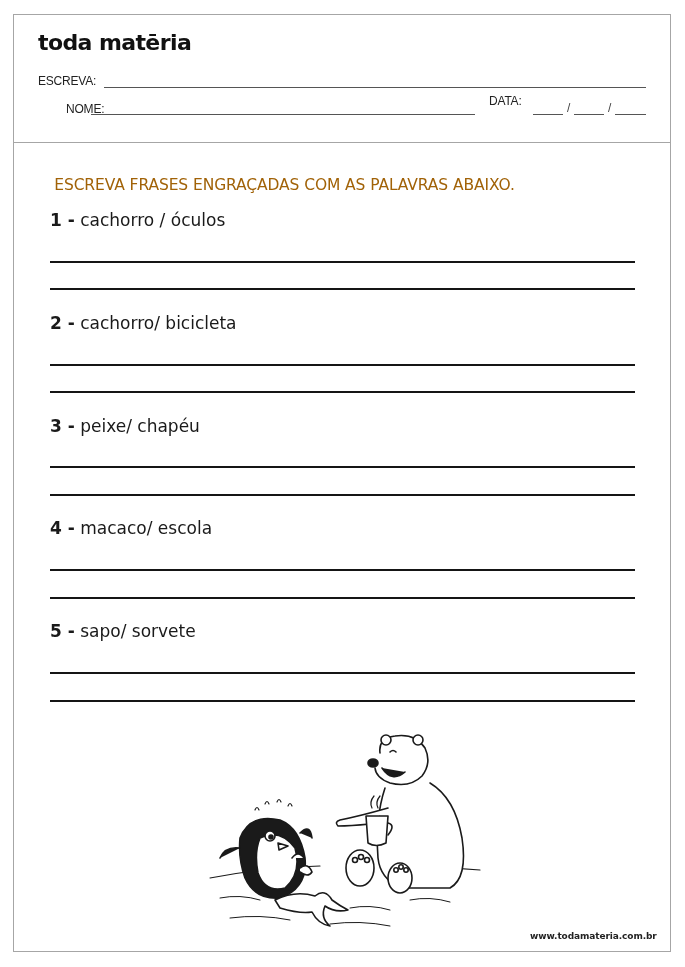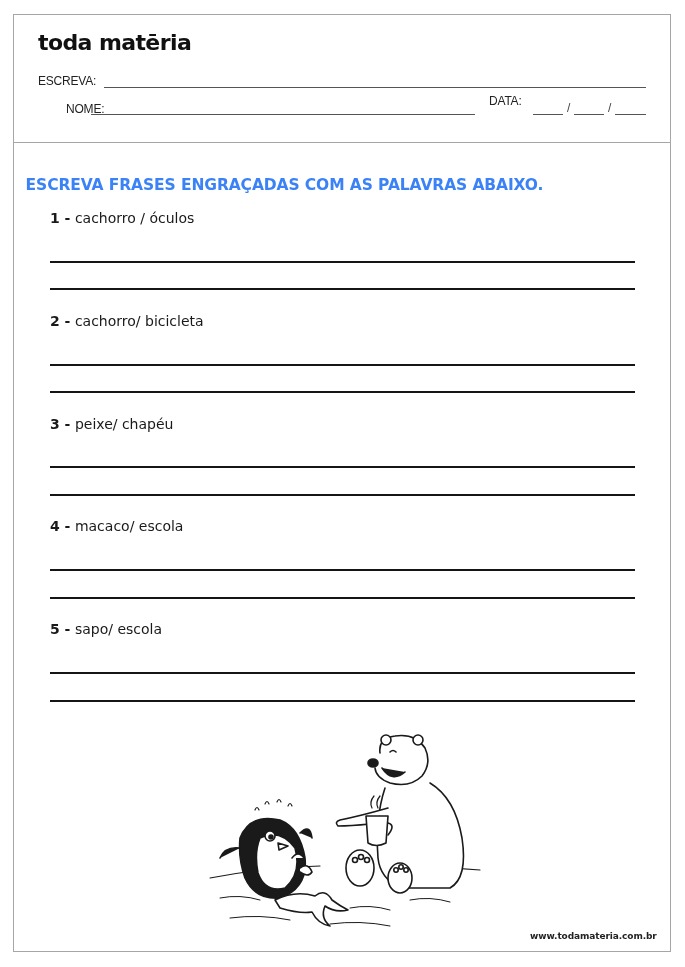--- a/index.html
+++ b/index.html
@@ -9,23 +9,23 @@
            border: 1.5px solid #a6a6a6; box-sizing: border-box; }
   .header-divider { position: absolute; left: 13px; top: 142px; width: 658px; height: 0;
                     border-top: 1.5px solid #a6a6a6; }
   .logo { position: absolute; left: 38px; top: 30px; font-size: 22px; font-weight: 600;
           letter-spacing: -0.6px; color: #111; font-family: "DejaVu Sans", sans-serif; }
   .field-label { position: absolute; font-size: 12px; color: #222; letter-spacing: -0.2px;
                  font-family: "Liberation Sans", sans-serif; }
   .field-line { position: absolute; height: 0; border-top: 1px solid #555; }
   .slash { position: absolute; font-size: 12px; color: #444; font-family: "Liberation Sans", sans-serif; }
   .title { position: absolute; left: 0; width: 569px; top: 176px; text-align: center;
-           font-size: 15.5px; font-weight: 700; color: #3b82f6; letter-spacing: -0.1px;
+           font-size: 15.5px; font-weight: 400; color: #a16207; letter-spacing: -0.1px;
            font-family: "DejaVu Sans", sans-serif; }
-  .item-label { position: absolute; left: 50px; font-size: 14px; color: #1a1a1a;
+  .item-label { position: absolute; left: 50px; font-size: 17px; color: #1a1a1a;
                 font-family: "DejaVu Sans", sans-serif; }
   .item-label .num { font-weight: 700; }
   .answer-line { position: absolute; left: 50px; width: 585px; height: 0;
                  border-top: 2px solid #151515; }
   .illustration { position: absolute; left: 200px; top: 728px; width: 285px; height: 205px; }
   .footer-url { position: absolute; left: 530px; top: 931px; font-size: 9px; font-weight: 700;
                 color: #222; font-family: "DejaVu Sans", sans-serif; letter-spacing: -0.1px; }
 </style>
 </head>
 <body>
@@ -73,21 +73,21 @@
 
 <div class="item-label" style="top:518px;">
   <span class="num">4 -</span>
   <span>macaco/ escola</span>
 </div>
 <div class="answer-line" style="top:569px;"></div>
 <div class="answer-line" style="top:597px;"></div>
 
 <div class="item-label" style="top:621px;">
   <span class="num">5 -</span>
-  <span>sapo/ escola</span>
+  <span>sapo/ sorvete</span>
 </div>
 <div class="answer-line" style="top:672px;"></div>
 <div class="answer-line" style="top:700px;"></div>
 
 <div class="illustration">
   <svg width="285" height="205" viewBox="0 0 285 205" xmlns="http://www.w3.org/2000/svg" fill="none" stroke="#1a1a1a" stroke-width="1.6" stroke-linecap="round" stroke-linejoin="round">
 
     <path d="M10 150 Q60 140 120 138 M200 140 Q240 138 280 142" stroke-width="1.2"></path>
     <path d="M20 170 Q40 166 60 172 M150 180 Q170 176 190 182 M210 172 Q230 168 250 174" stroke-width="1"></path>
     <path d="M30 190 Q60 186 90 192 M130 196 Q160 192 190 198" stroke-width="1"></path>

